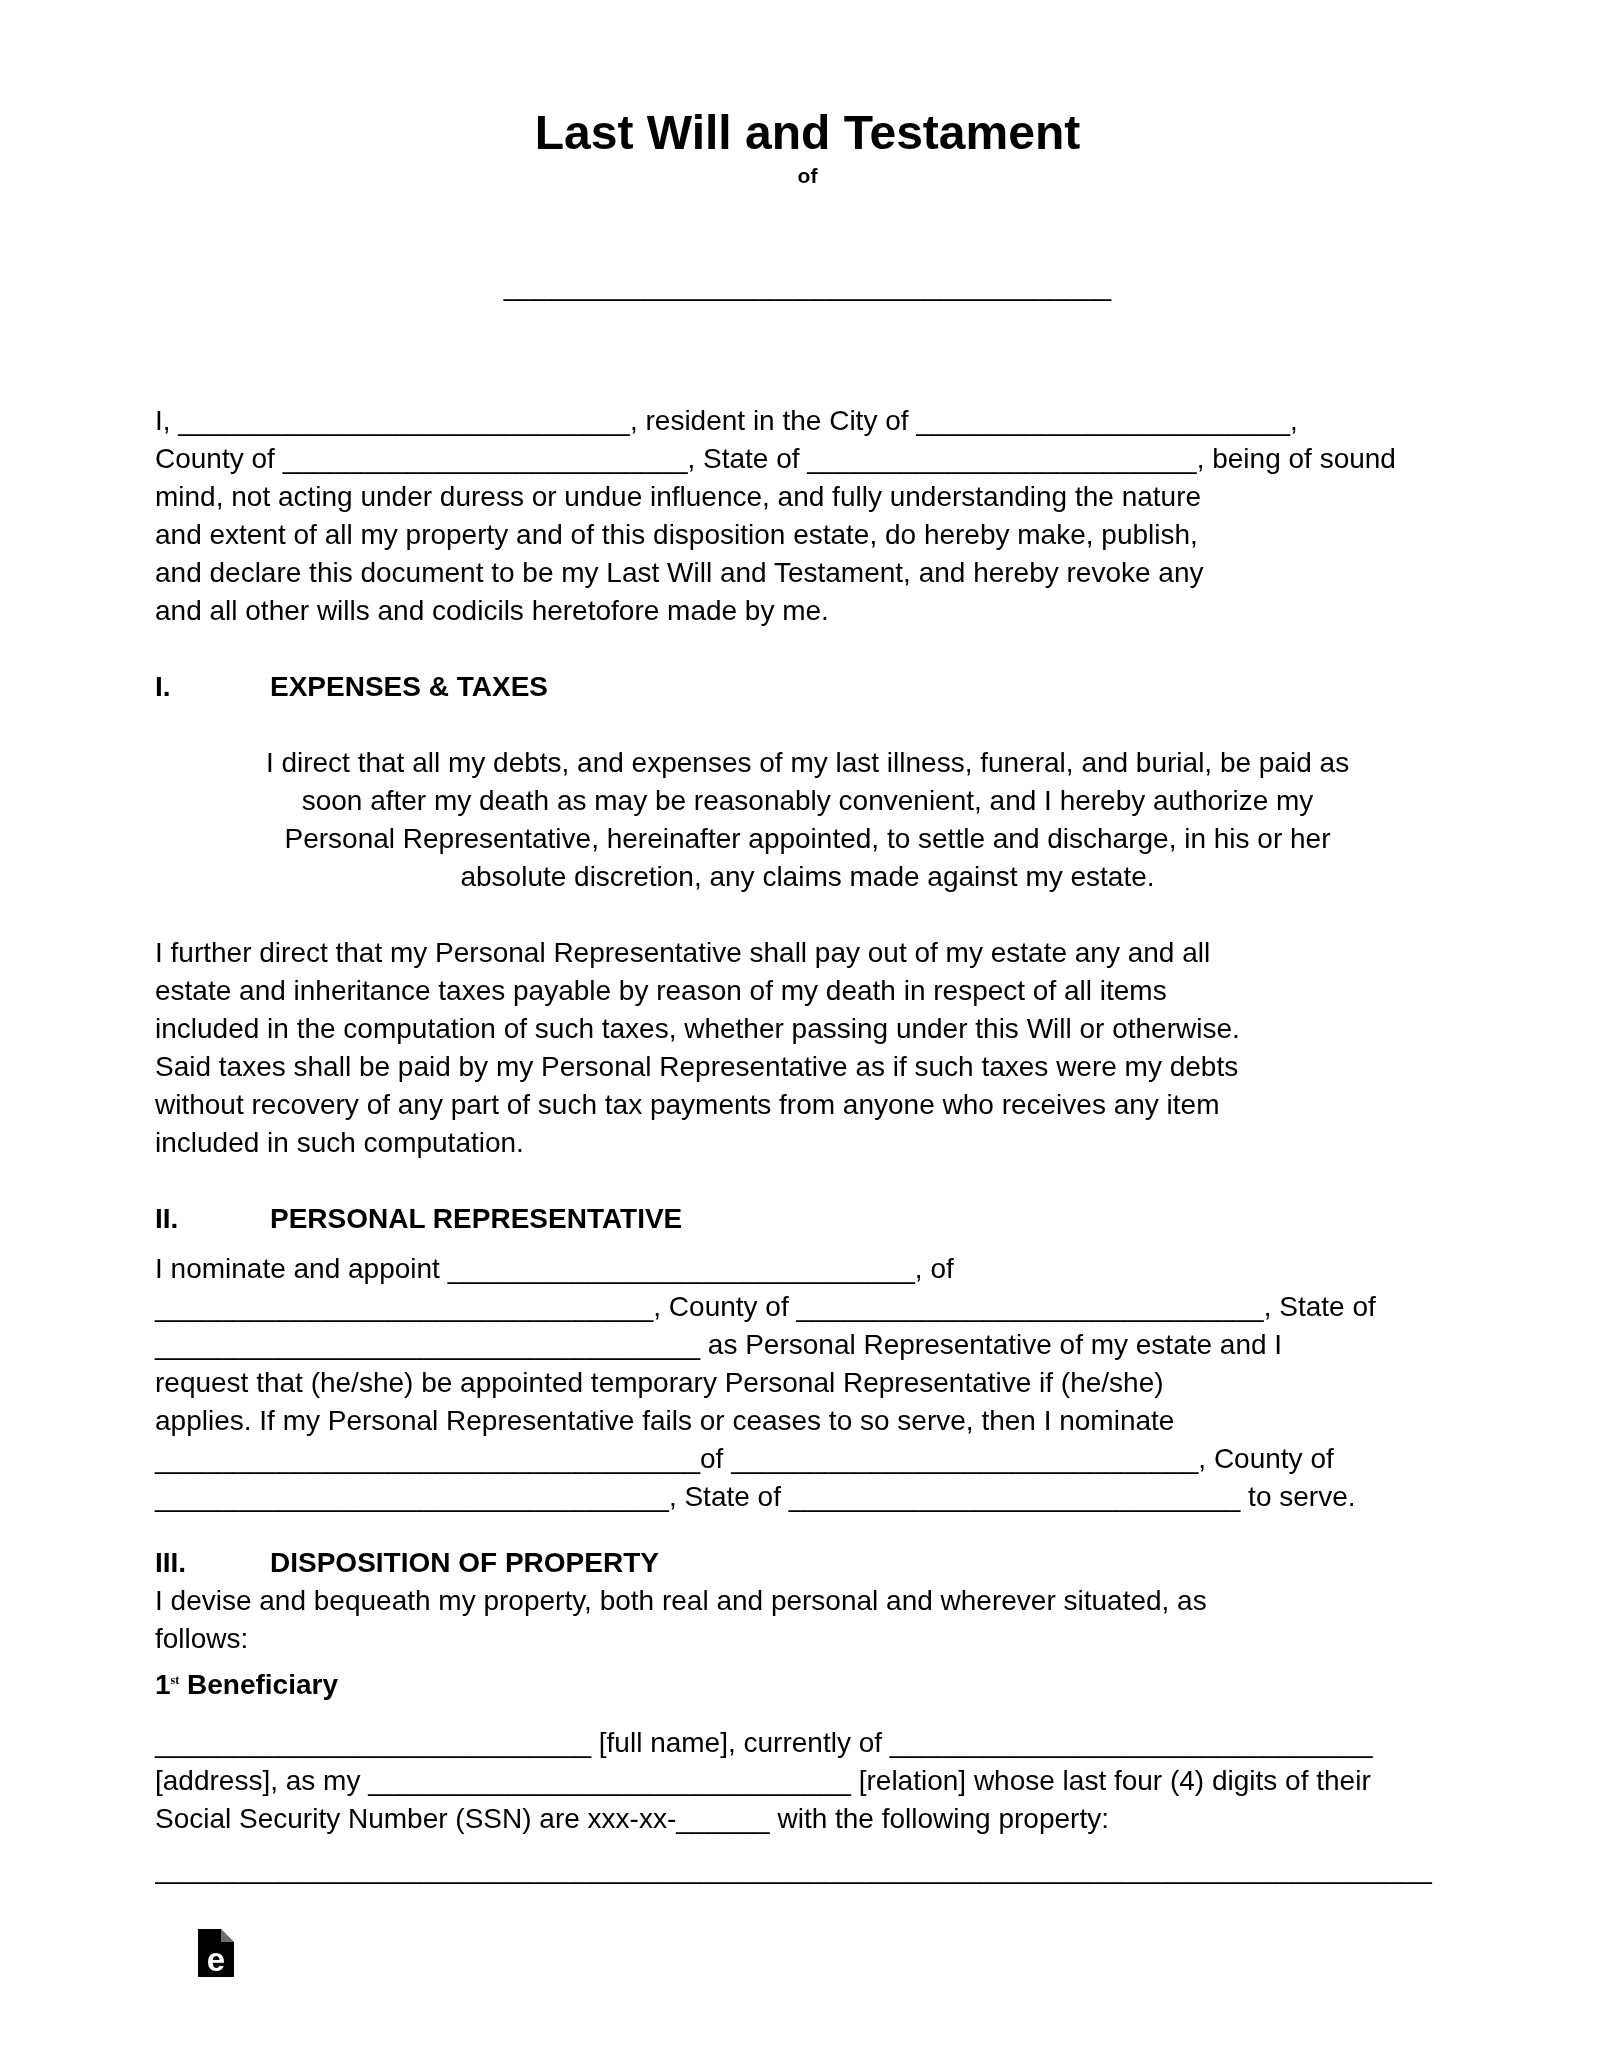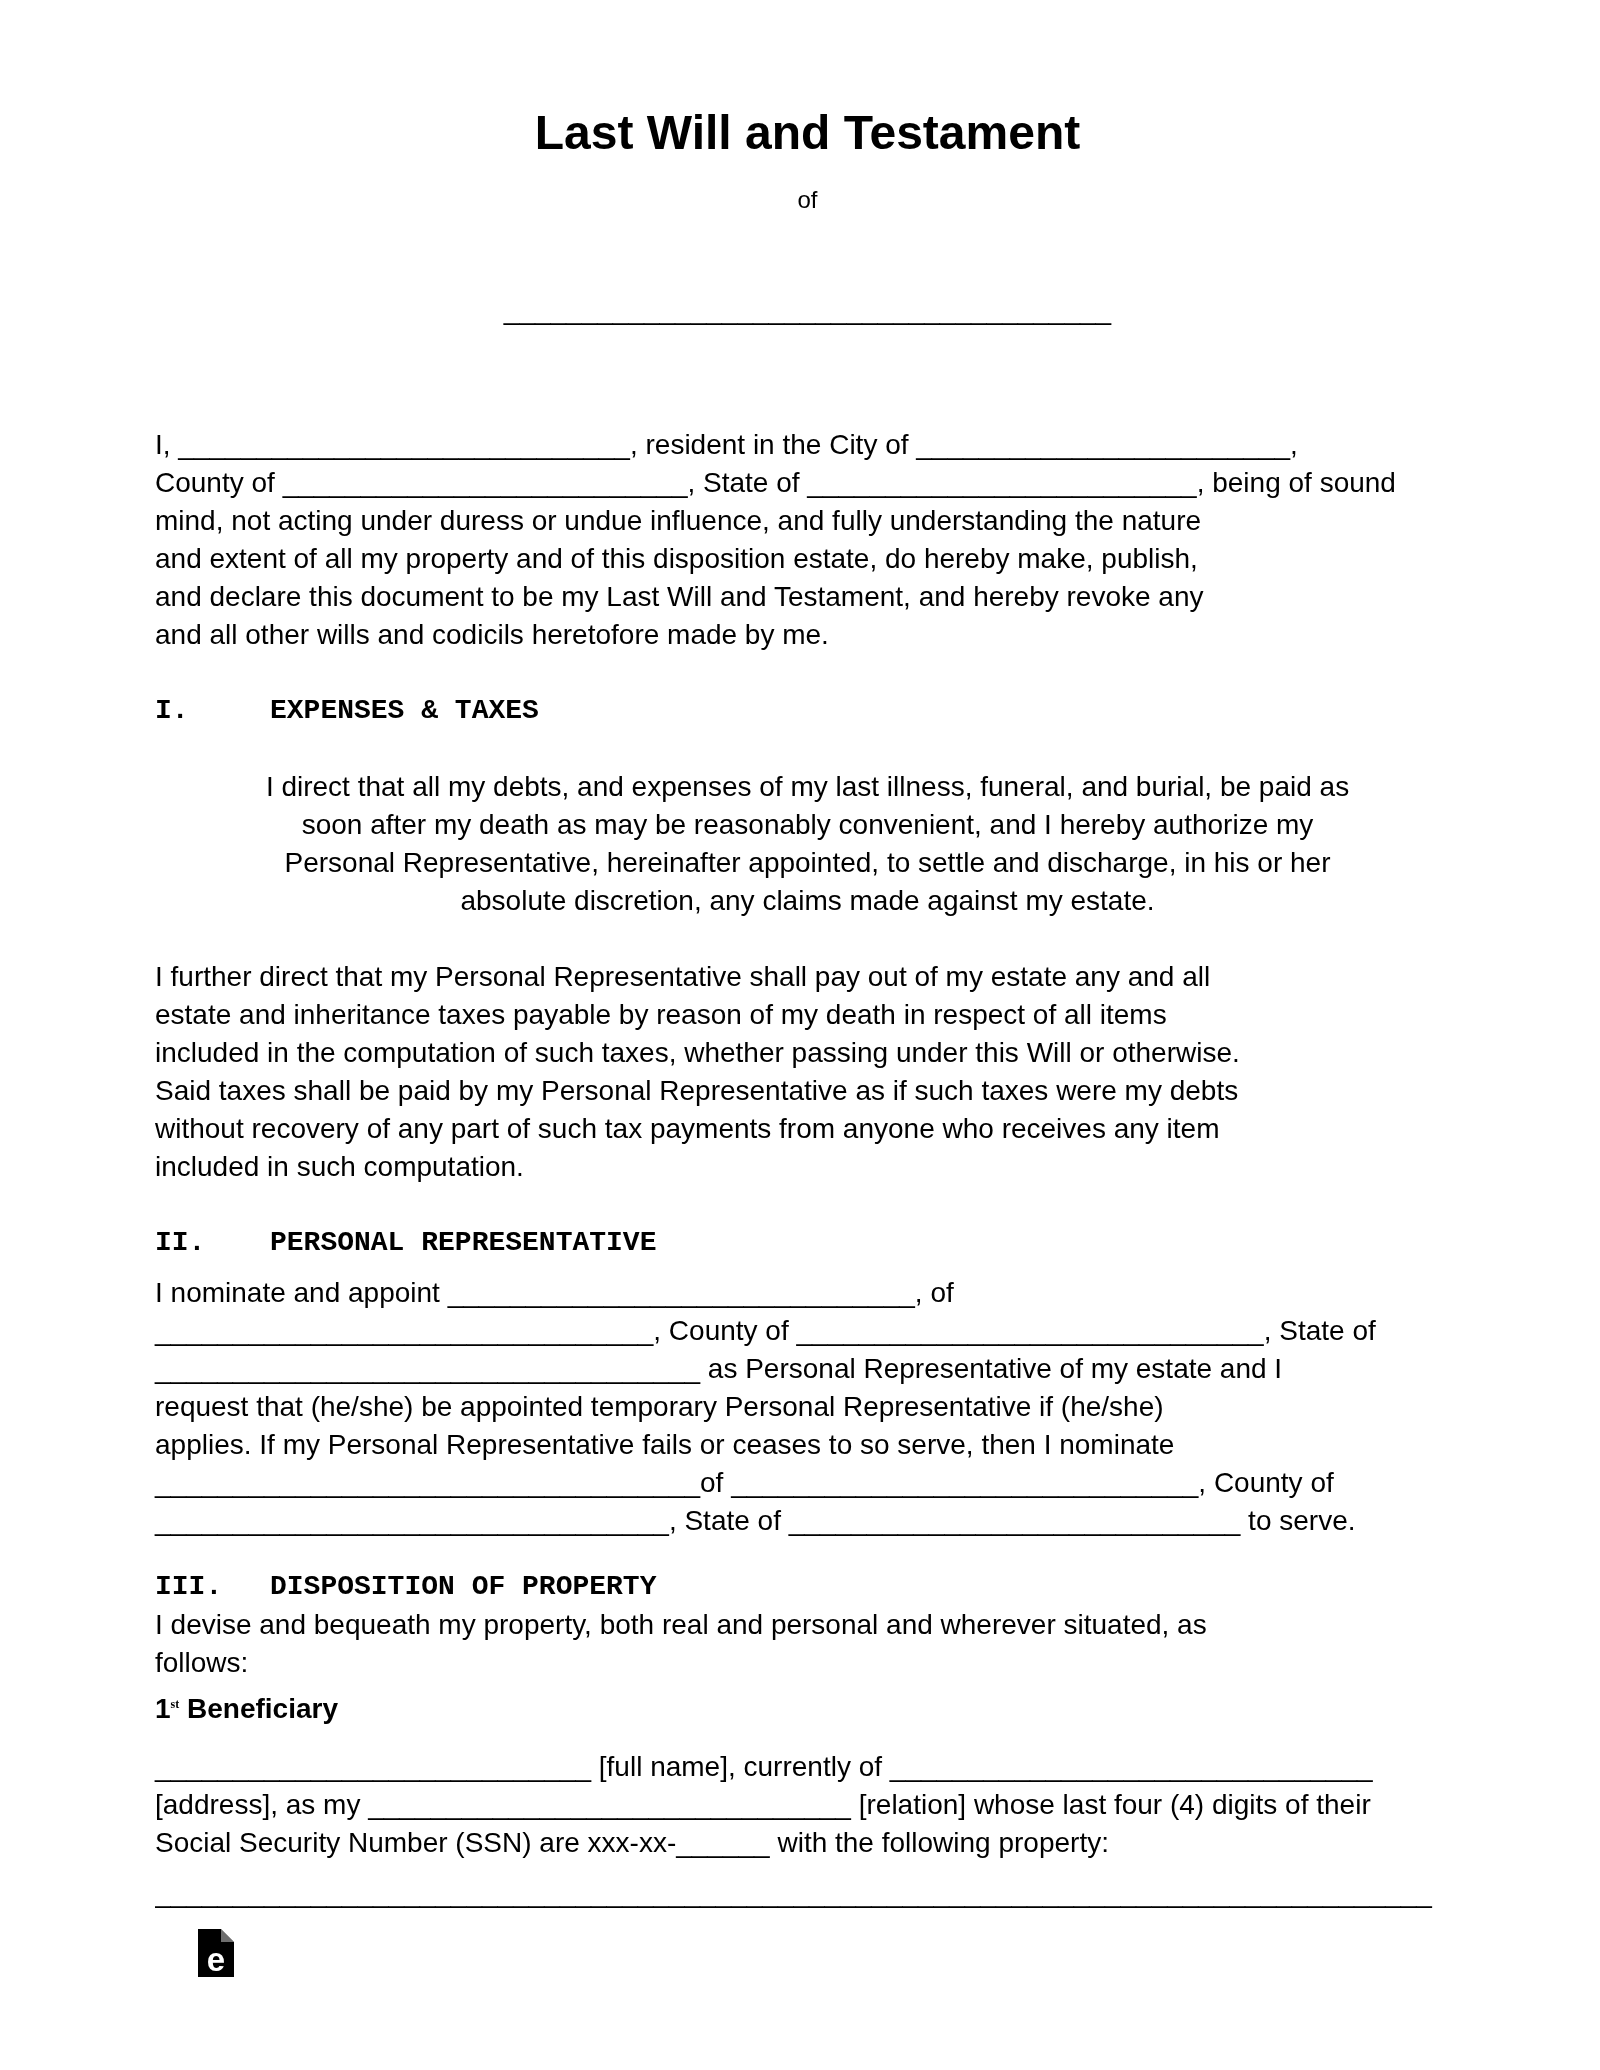--- a/index.html
+++ b/index.html
@@ -20,39 +20,39 @@
     padding-top: 106px;
   }
   .doc-title {
     margin: 0;
     text-align: center;
     font-size: 48px;
     font-weight: bold;
     line-height: 53px;
   }
   .doc-subtitle {
-    margin-top: 24px;
+    margin-top: 0;
     text-align: center;
-    font-size: 24px;
-    font-weight: normal;
+    font-size: 21px;
+    font-weight: bold;
     line-height: 34px;
   }
   .name-blank {
     margin-top: 74px;
     text-align: center;
     font-size: 28px;
     line-height: 38px;
     white-space: nowrap;
   }
   .doc-body {
     font-size: 28px;
     line-height: 38px;
   }
   .line { white-space: nowrap; }
-  .heading { font-weight: bold; font-family: Liberation Mono, monospace; }
+  .heading { font-weight: bold; }
   .sec-num { display: inline-block; min-width: 115px; }
   .bene-label { font-weight: bold; }
   .bene-label sup { font-size: 12px; line-height: 0; font-family: Liberation Serif, serif; }
   .rule-line { white-space: nowrap; overflow: hidden; }
   
   #b0  { margin-top: 97px; }
   #b1  { margin-top: 38px; }
   #b2  { margin-top: 38px; text-align: center; }
   #b3  { margin-top: 38px; }
   #b4  { margin-top: 38px; }

